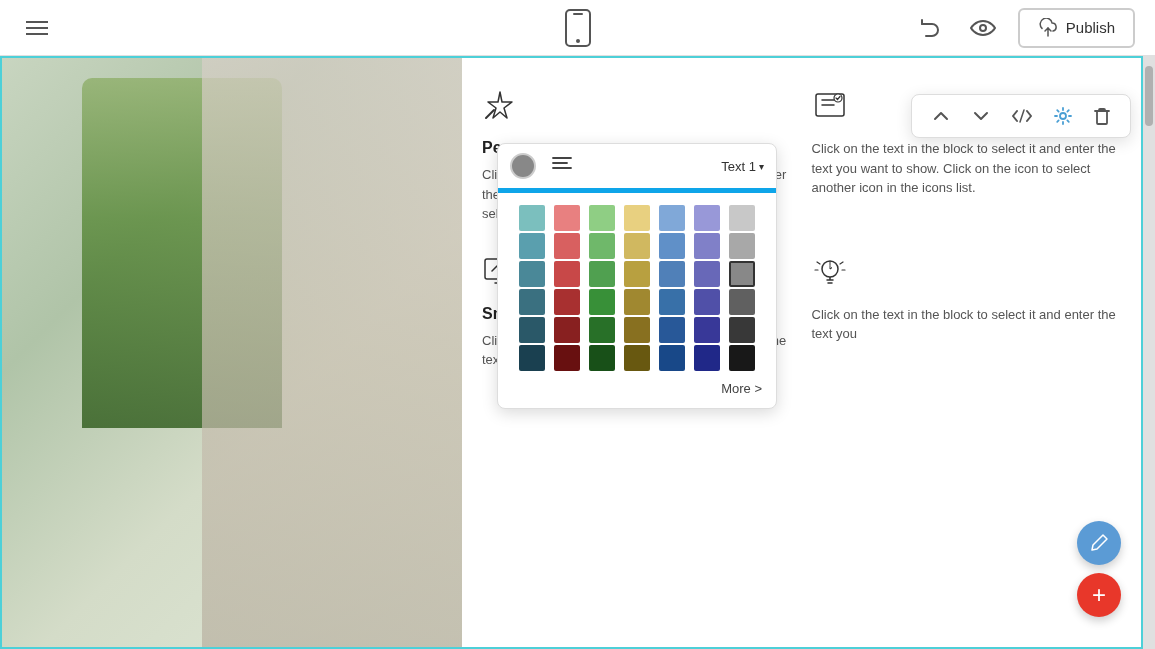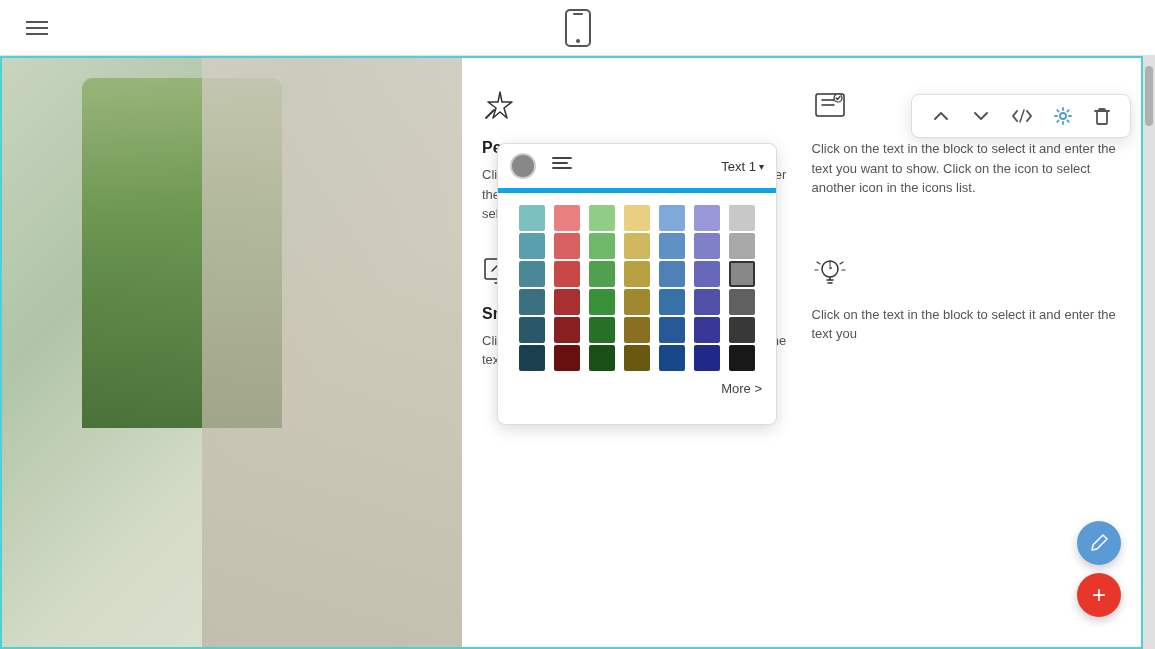--- a/index.html
+++ b/index.html
@@ -184,21 +184,21 @@
       cursor: pointer;
     }
 
     .align-btn {
       background: none; border: none; cursor: pointer;
       font-size: 16px; color: #444; padding: 4px 6px;
     }
 
     
     .color-palette {
-      padding: 12px 14px 20px;
+      padding: 12px 14px 4px;
       margin-left: 7px;
     }
 
     .palette-grid {
       display: grid;
       grid-template-columns: repeat(7, 1fr);
       gap: 2px;
       margin-bottom: 4px;
     }
 
@@ -282,20 +282,42 @@
   <div class="topbar-center">
     <button class="icon-btn">
       <svg width="28" height="38" viewBox="0 0 28 38" fill="none">
         <rect x="2" y="1" width="24" height="36" rx="4" stroke="#555" stroke-width="2" fill="none"></rect>
         <circle cx="14" cy="32" r="2" fill="#555"></circle>
         <line x1="10" y1="5" x2="18" y2="5" stroke="#555" stroke-width="2" stroke-linecap="round"></line>
       </svg>
     </button>
   </div>
 
+  <div class="topbar-right">
+    <button class="icon-btn">
+      <svg width="24" height="24" viewBox="0 0 24 24" fill="none">
+        <path d="M4 8h10a6 6 0 0 1 6 6v0a6 6 0 0 1-6 6H8" stroke="#555" stroke-width="2" stroke-linecap="round" stroke-linejoin="round" fill="none"></path>
+        <polyline points="4 4 4 8 8 8" stroke="#555" stroke-width="2" stroke-linecap="round" stroke-linejoin="round" fill="none"></polyline>
+      </svg>
+    </button>
+    <button class="icon-btn">
+      <svg width="26" height="18" viewBox="0 0 26 18" fill="none">
+        <path d="M1 9C1 9 5 2 13 2s12 7 12 7-4 7-12 7S1 9 1 9z" stroke="#555" stroke-width="2" fill="none"></path>
+        <circle cx="13" cy="9" r="3" stroke="#555" stroke-width="2" fill="none"></circle>
+      </svg>
+    </button>
+    <button class="publish-btn">
+      <svg width="20" height="20" viewBox="0 0 20 20" fill="none">
+        <path d="M15 13a4 4 0 0 0-.88-7.9A6 6 0 1 0 4 10.4" stroke="#555" stroke-width="1.5" fill="none" stroke-linecap="round"></path>
+        <polyline points="7 13 10 10 13 13" stroke="#555" stroke-width="1.5" stroke-linecap="round" stroke-linejoin="round" fill="none"></polyline>
+        <line x1="10" y1="10" x2="10" y2="18" stroke="#555" stroke-width="1.5" stroke-linecap="round"></line>
+      </svg>
+      <span>Publish</span>
+    </button>
+  </div>
 </div>
 
 <div class="main">
   <div class="canvas">
     <div class="canvas-inner">
 
       <div class="hero-image"></div>
 
       <div class="content-section">
         <div class="features-grid">

